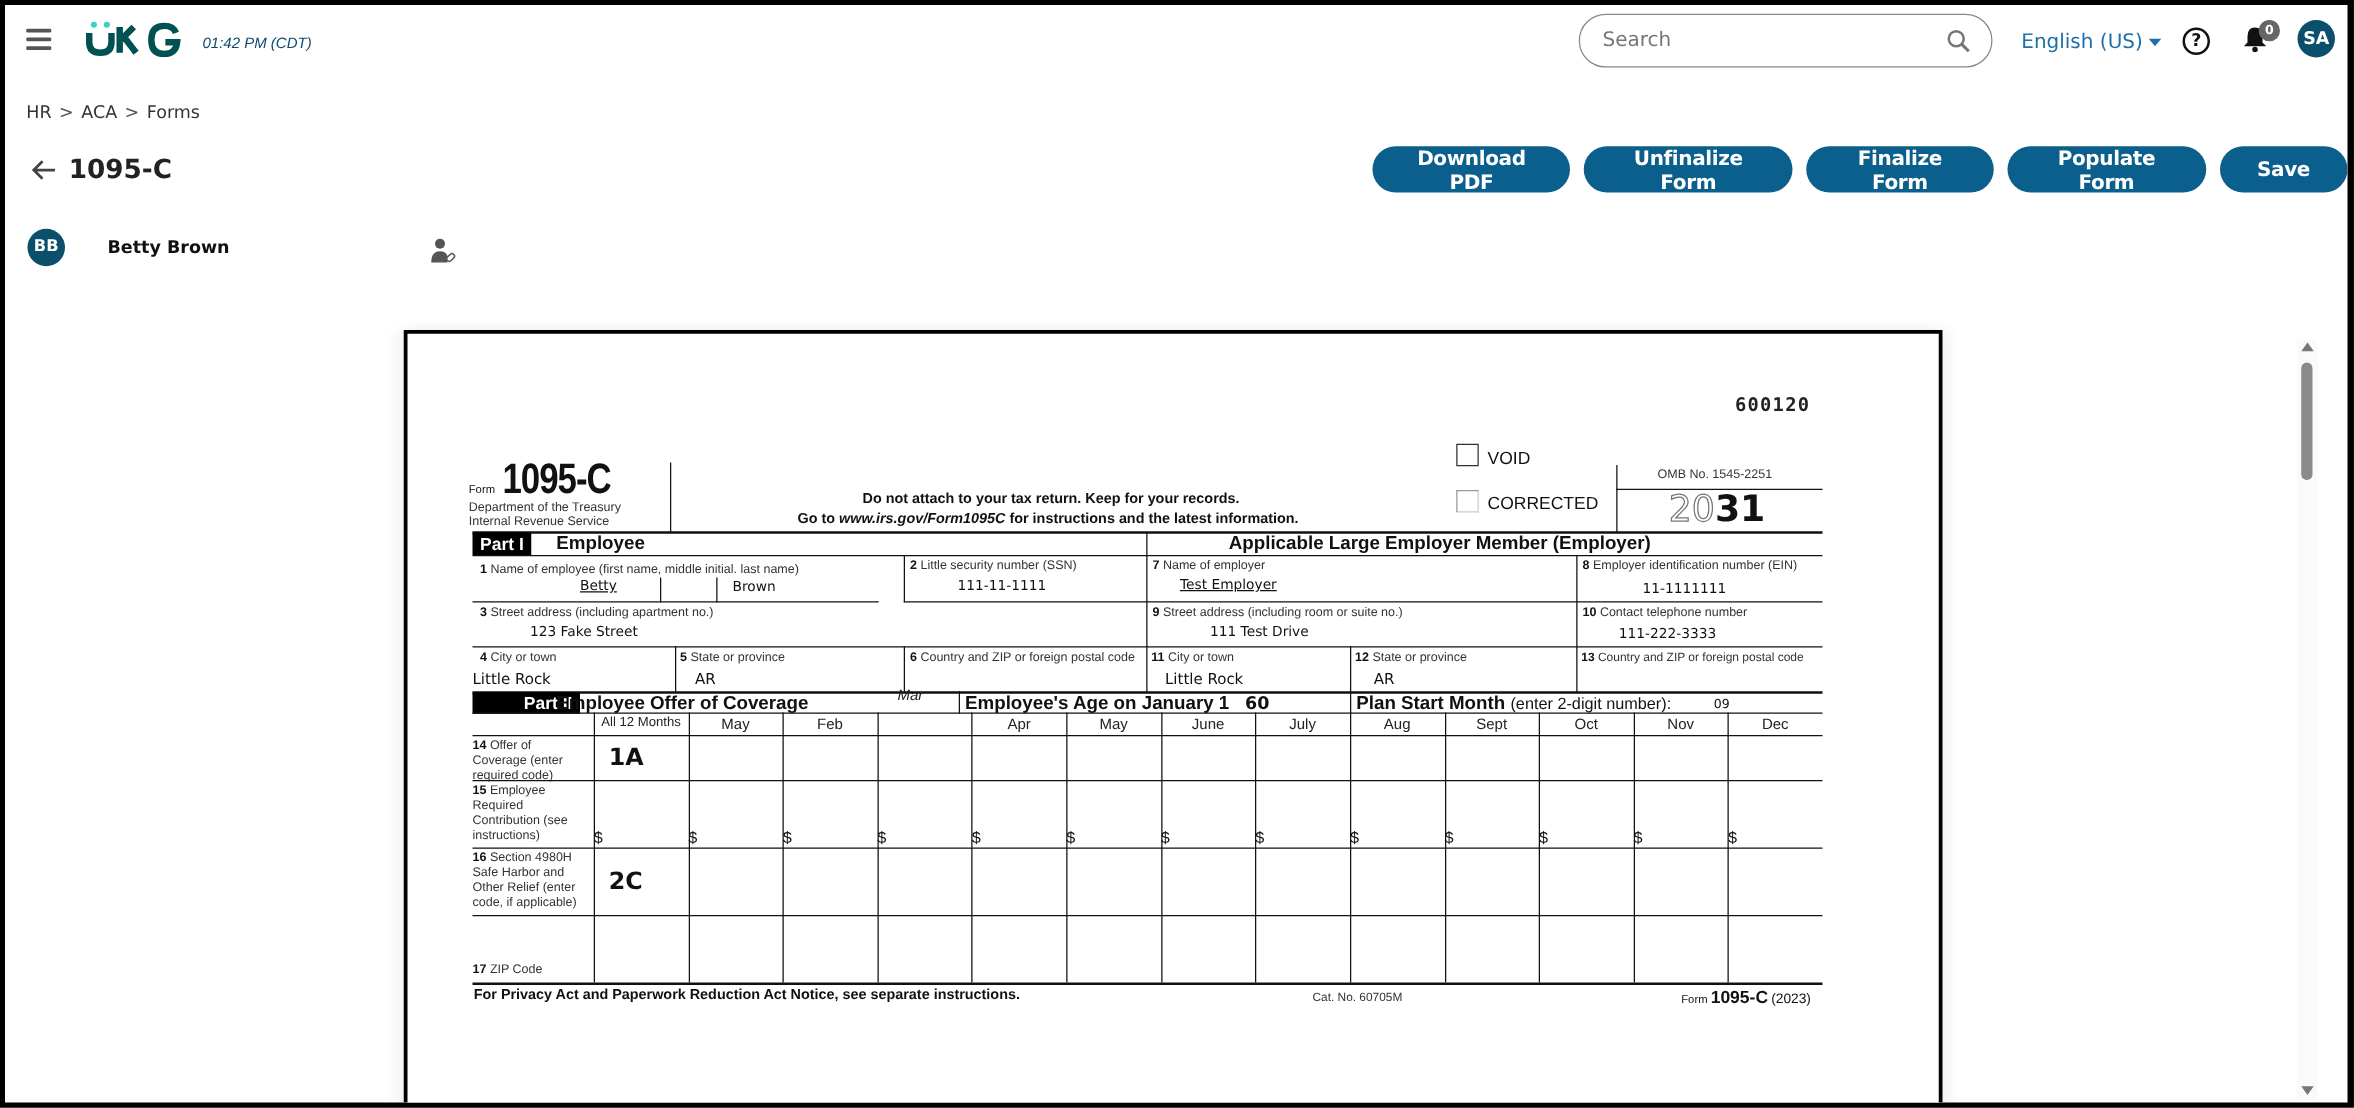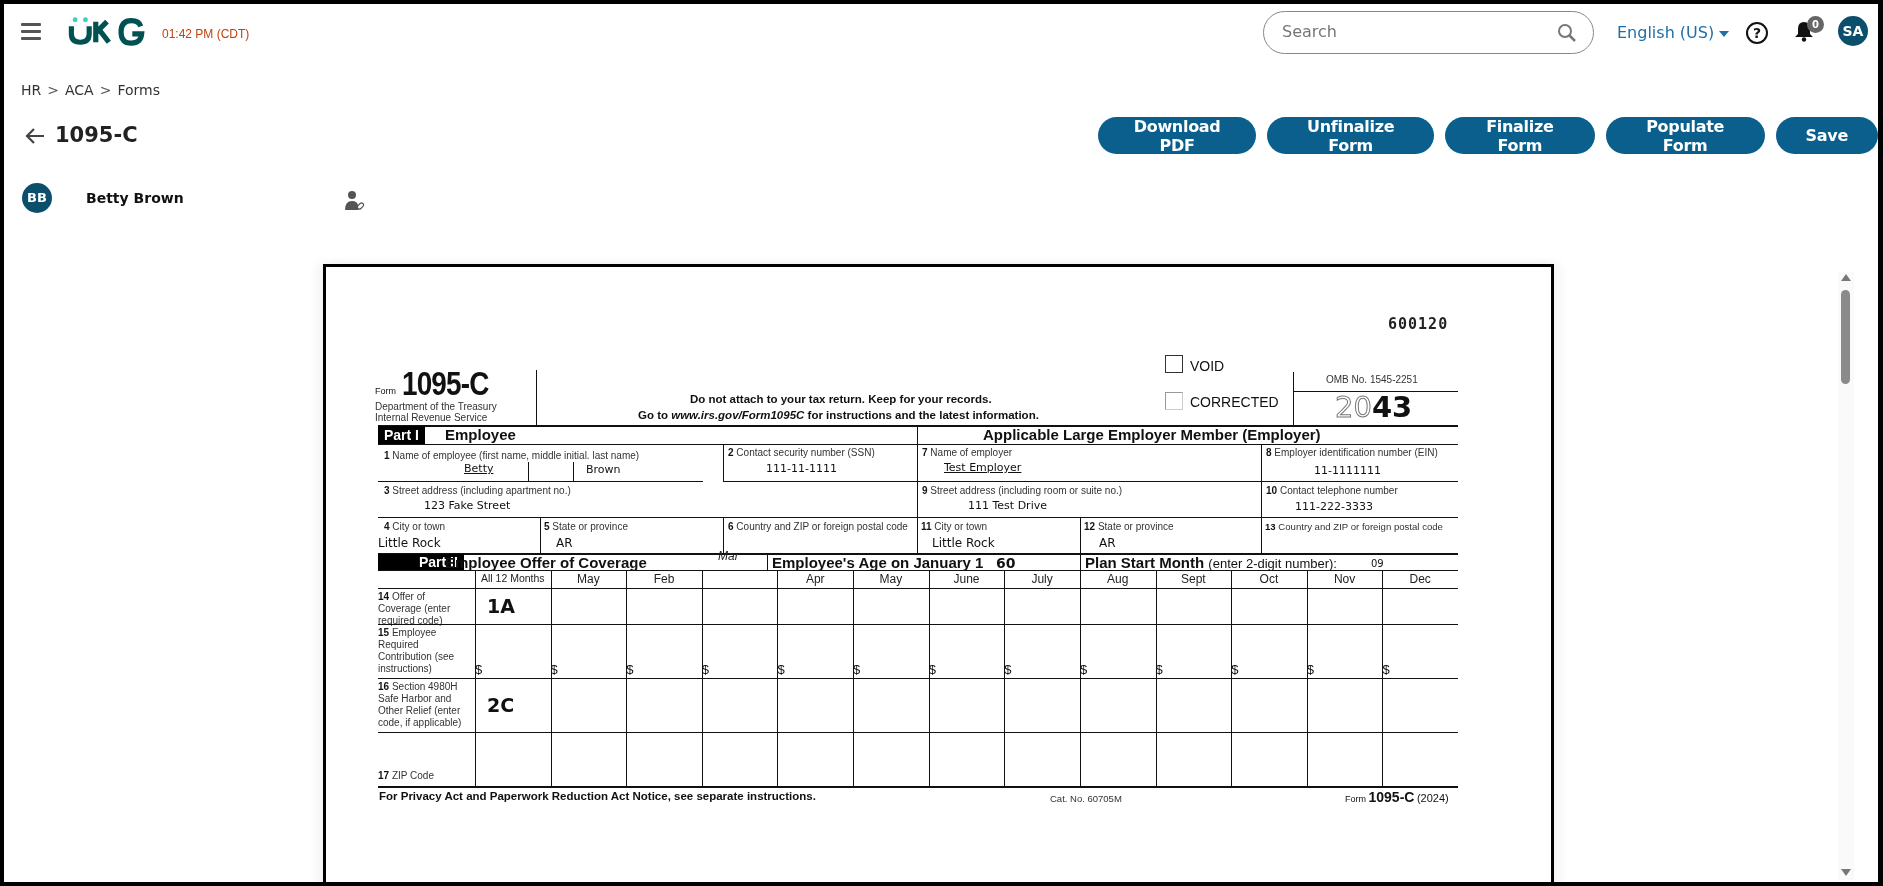--- a/index.html
+++ b/index.html
@@ -5,21 +5,21 @@
   * { box-sizing: border-box; margin: 0; padding: 0; }
   html, body { width: 1883px; height: 886px; overflow: hidden; background: #000; }
   body { font-family: "DejaVu Sans", sans-serif; color: #222; }
   .page { position: absolute; left: 4px; top: 4px; width: 1874px; height: 878px; background: #fff; overflow: hidden; }
 
   
   .topbar { position: absolute; left: 0; top: 0; width: 100%; height: 58px; }
   .hamburger { position: absolute; left: 17px; top: 19px; width: 20px; height: 18px; cursor: pointer; }
   .hamburger span { display: block; height: 3px; background: #555; margin-bottom: 4px; border-radius: 1px; }
   .logo { position: absolute; left: 62px; top: 12px; height: 30px; }
-  .clock { position: absolute; left: 158px; top: 23px; font-size: 12px; color: #c2410c; font-family: "Liberation Sans", sans-serif; }
+  .clock { position: absolute; left: 158px; top: 23px; font-size: 12px; color: #0c4a6e; font-family: "Liberation Sans", sans-serif; font-style: italic; }
   .search { position: absolute; left: 1259px; top: 7px; width: 331px; height: 43px; border: 1px solid #888; border-radius: 22px; }
   .search input { border: none; outline: none; background: transparent; position: absolute; left: 18px; top: 10px; width: 260px; font-size: 16px; color: #666; font-family: "DejaVu Sans", sans-serif; }
   .search input::placeholder { color: #777; }
   .search .icon { position: absolute; right: 16px; top: 11px; }
   .lang { position: absolute; left: 1613px; top: 19px; font-size: 16px; color: #1f6fa8; cursor: pointer; }
   .lang .caret { display: inline-block; width: 0; height: 0; border-left: 5px solid transparent; border-right: 5px solid transparent; border-top: 6px solid #1f6fa8; margin-left: 5px; vertical-align: middle; }
   .help { position: absolute; left: 1742px; top: 18px; width: 22px; height: 22px; border: 2px solid #111; border-radius: 50%; text-align: center; font-size: 14px; font-weight: bold; line-height: 18px; color: #111; cursor: pointer; }
   .bell { position: absolute; left: 1790px; top: 16px; cursor: pointer; }
   .bell .badge { position: absolute; left: 13px; top: -4px; width: 17px; height: 17px; border-radius: 50%; background: #666; color: #fff; font-size: 10px; font-weight: bold; text-align: center; line-height: 17px; }
   .avatar-top { position: absolute; left: 1834px; top: 12px; width: 30px; height: 30px; border-radius: 50%; background: #0b4f6c; color: #fff; font-size: 14px; font-weight: bold; text-align: center; line-height: 30px; cursor: pointer; }
@@ -150,37 +150,37 @@
   <div class="f" style="left:634px;top:405px;font-size:11.5px;font-weight:bold;"><span>Go to </span><i>www.irs.gov/Form1095C</i><span> for instructions and the latest information.</span></div>
 
   <div class="chk" style="left:1161px;top:351px;"></div>
   <div class="f" style="left:1186px;top:354px;font-size:14px;">VOID</div>
   <div class="chk light" style="left:1161px;top:388px;"></div>
   <div class="f" style="left:1186px;top:390px;font-size:14px;">CORRECTED</div>
 
   <div class="vl" style="left:1289px;top:368px;height:54px;"></div>
   <div class="f" style="left:1322px;top:370px;font-size:10px;color:#333;">OMB No. 1545-2251</div>
   <div class="hl" style="left:1289px;top:387px;width:165px;"></div>
-  <div class="f" style="left:1331px;top:386px;font-size:29px;font-family:'DejaVu Sans',sans-serif;"><span style="color:#fff;-webkit-text-stroke:1px #777;">20</span><b>43</b></div>
+  <div class="f" style="left:1331px;top:386px;font-size:29px;font-family:'DejaVu Sans',sans-serif;"><span style="color:#fff;-webkit-text-stroke:1px #777;">20</span><b>31</b></div>
 
   <div class="hl thick" style="left:374px;top:421px;width:1080px;"></div>
   <div class="partbar" style="left:374px;top:422px;">Part I</div>
   <div class="f" style="left:441px;top:422px;font-size:15px;font-weight:bold;">Employee</div>
   <div class="vl" style="left:913px;top:422px;height:128px;"></div>
   <div class="f" style="left:979px;top:422px;font-size:15px;font-weight:bold;">Applicable Large Employer Member (Employer)</div>
   <div class="hl" style="left:374px;top:440px;width:1080px;"></div>
 
   <div class="f lbl" style="left:380px;top:446px;"><b>1</b> <span>Name of employee (first name, middle initial. last name)</span></div>
   <div class="f val" style="left:460px;top:458px;text-decoration:underline;">Betty</div>
   <div class="vl" style="left:524px;top:458px;height:20px;"></div>
   <div class="vl" style="left:569px;top:458px;height:20px;"></div>
   <div class="f val" style="left:582px;top:459px;">Brown</div>
   <div class="hl" style="left:374px;top:477px;width:325px;"></div>
   <div class="vl" style="left:719px;top:440px;height:38px;"></div>
-  <div class="f lbl" style="left:724px;top:443px;"><b>2</b> <span>Contact security number (SSN)</span></div>
+  <div class="f lbl" style="left:724px;top:443px;"><b>2</b> <span>Little security number (SSN)</span></div>
   <div class="f val" style="left:762px;top:458px;">111-11-1111</div>
   <div class="hl" style="left:719px;top:477px;width:194px;"></div>
 
   <div class="f lbl" style="left:918px;top:443px;"><b>7</b> <span>Name of employer</span></div>
   <div class="f val" style="left:940px;top:457px;text-decoration:underline;">Test Employer</div>
   <div class="vl" style="left:1257px;top:440px;height:110px;"></div>
   <div class="f lbl" style="left:1262px;top:443px;"><b>8</b> <span>Employer identification number (EIN)</span></div>
   <div class="f val" style="left:1310px;top:460px;">11-1111111</div>
   <div class="hl" style="left:913px;top:477px;width:541px;"></div>
 
@@ -214,21 +214,21 @@
   <div class="f" style="left:992px;top:551px;font-size:14px;font-weight:bold;font-family:'DejaVu Sans',sans-serif;">60</div>
   <div class="vl" style="left:1076px;top:549px;height:18px;"></div>
   <div class="f" style="left:1081px;top:550px;font-size:15px;"><b>Plan Start Month</b> <span style="font-size:13px;">(enter 2-digit number):</span></div>
   <div class="f" style="left:1367px;top:554px;font-size:10px;font-family:'DejaVu Sans',sans-serif;">09</div>
   <div class="hl" style="left:374px;top:566px;width:1080px;"></div>
 
   <div id="coverage-grid"></div>
 
   <div class="f" style="left:375px;top:786px;font-size:11.5px;font-weight:bold;">For Privacy Act and Paperwork Reduction Act Notice, see separate instructions.</div>
   <div class="f" style="left:1046px;top:789px;font-size:9.5px;color:#333;">Cat. No. 60705M</div>
-  <div class="f" style="left:1341px;top:785px;font-size:9px;"><span>Form</span> <b style="font-size:14px;">1095-C</b> <span style="font-size:11px;">(2024)</span></div>
+  <div class="f" style="left:1341px;top:785px;font-size:9px;"><span>Form</span> <b style="font-size:14px;">1095-C</b> <span style="font-size:11px;">(2023)</span></div>
 <div class="f month" style="left:471px;top:568px;width:75.61538461538461px;font-size:10.5px;">All 12 Months</div>
     <div class="vl" style="left:471px;top:566px;height:216px;"></div>
     <div class="f month" style="left:546.6153846153846px;top:568px;width:75.61538461538461px;">May</div>
     <div class="vl" style="left:546.6153846153846px;top:566px;height:216px;"></div>
     <div class="f month" style="left:622.2307692307693px;top:568px;width:75.61538461538461px;">Feb</div>
     <div class="vl" style="left:622.2307692307693px;top:566px;height:216px;"></div>
     <div class="f month" style="left:697.8461538461538px;top:545px;width:53px;font-style:italic;">Mar</div>
     <div class="vl" style="left:697.8461538461538px;top:566px;height:216px;"></div>
     <div class="f month" style="left:773.4615384615385px;top:568px;width:75.61538461538461px;">Apr</div>
     <div class="vl" style="left:773.4615384615385px;top:566px;height:216px;"></div>

